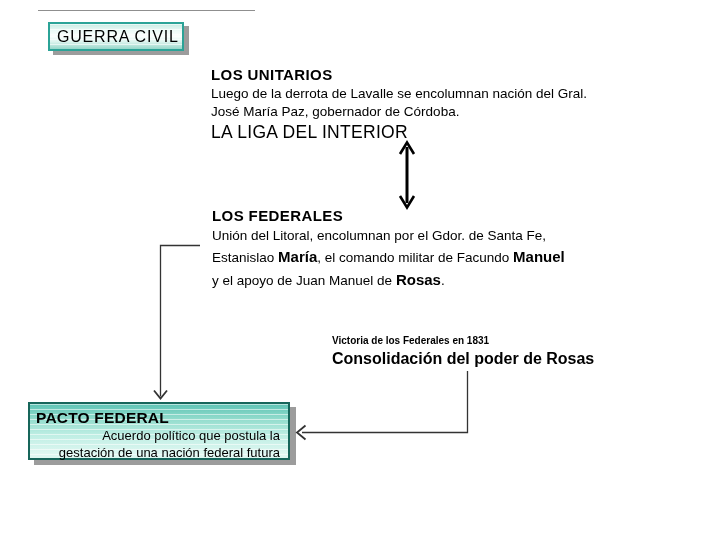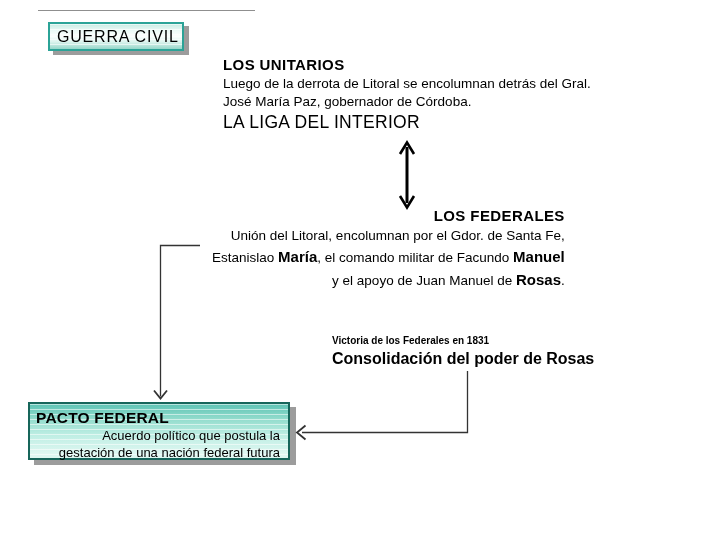--- a/index.html
+++ b/index.html
@@ -29,23 +29,23 @@
     border:2px solid #16655a;box-shadow:6px 5px 0 #9c9c9c;
     padding:4px 8px 0 6px;
   }
   .pacto .h{font-size:15.5px;font-weight:bold;line-height:19px;letter-spacing:.2px;}
   .pacto .b{font-size:13px;line-height:17px;white-space:nowrap;text-align:right;}
 
   
   .block{position:absolute;}
   .h1{font-size:15px;font-weight:bold;letter-spacing:.4px;line-height:17px;margin-bottom:2px;}
   .body{font-size:13.5px;line-height:18px;white-space:nowrap;}
-  .unitarios{left:211px;top:56px;margin-left:12px;}
+  .unitarios{left:211px;top:66px;}
   .liga{font-size:17.5px;line-height:22px;letter-spacing:.3px;}
-  .federales{left:212px;top:207px;text-align:right;}
+  .federales{left:212px;top:207px;}
   .federales .body{line-height:20px;}
   .federales .seg-line{line-height:21.5px;}
   .bseg{font-weight:bold;font-size:15px;}
   .victoria{left:332px;top:331px;}
   .victoria .t{font-size:10px;font-weight:bold;line-height:19px;white-space:nowrap;}
   .victoria .s{font-size:16px;font-weight:bold;line-height:18px;white-space:nowrap;}
 
   .overlay{position:absolute;left:0;top:0;width:728px;height:546px;pointer-events:none;}
 </style>
 </head>
@@ -54,21 +54,21 @@
 <div class="stage">
 
   <div class="top-rule"></div>
 
   <div class="tealbox guerra">
     <span>GUERRA CIVIL</span>
   </div>
 
   <div class="block unitarios">
     <div class="h1">LOS UNITARIOS</div>
-    <div class="body">Luego de la derrota de Litoral se encolumnan detrás del Gral.</div>
+    <div class="body">Luego de la derrota de Lavalle se encolumnan nación del Gral.</div>
     <div class="body">José María Paz, gobernador de Córdoba.</div>
     <div class="liga">LA LIGA DEL INTERIOR</div>
   </div>
 
   <div class="block federales">
     <div class="h1">LOS FEDERALES</div>
     <div class="body">Unión del Litoral, encolumnan por el Gdor. de Santa Fe,</div>
     <div class="body seg-line"><span>Estanislao </span><span class="bseg">María</span><span>, el comando militar de Facundo </span><span class="bseg">Manuel</span></div>
     <div class="body seg-line"><span>y el apoyo de Juan Manuel de </span><span class="bseg">Rosas</span><span>.</span></div>
   </div>

